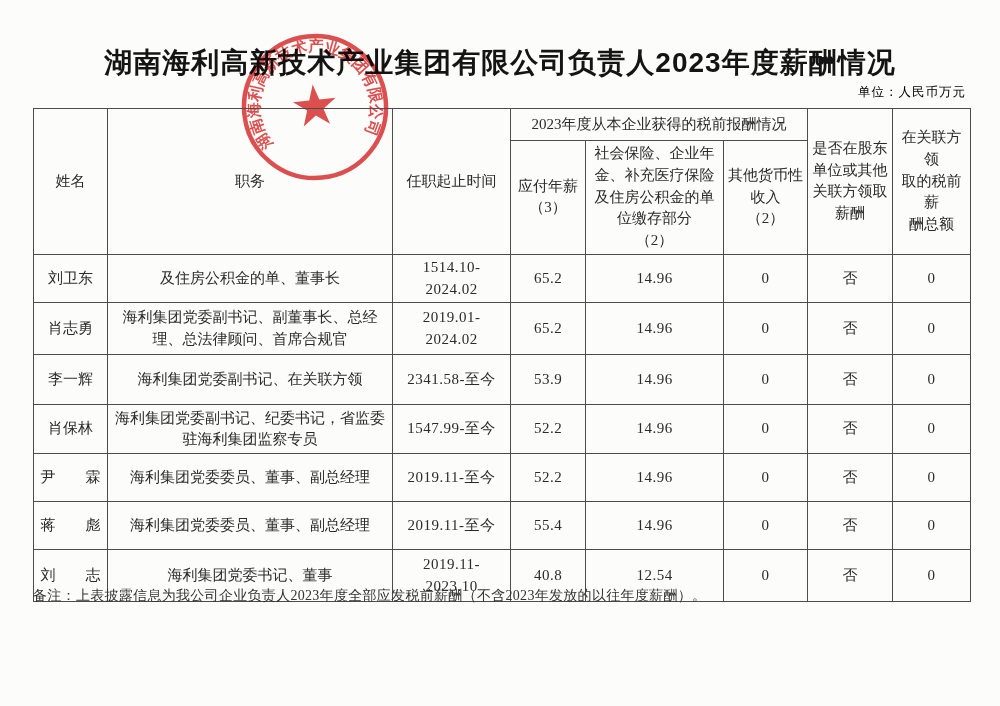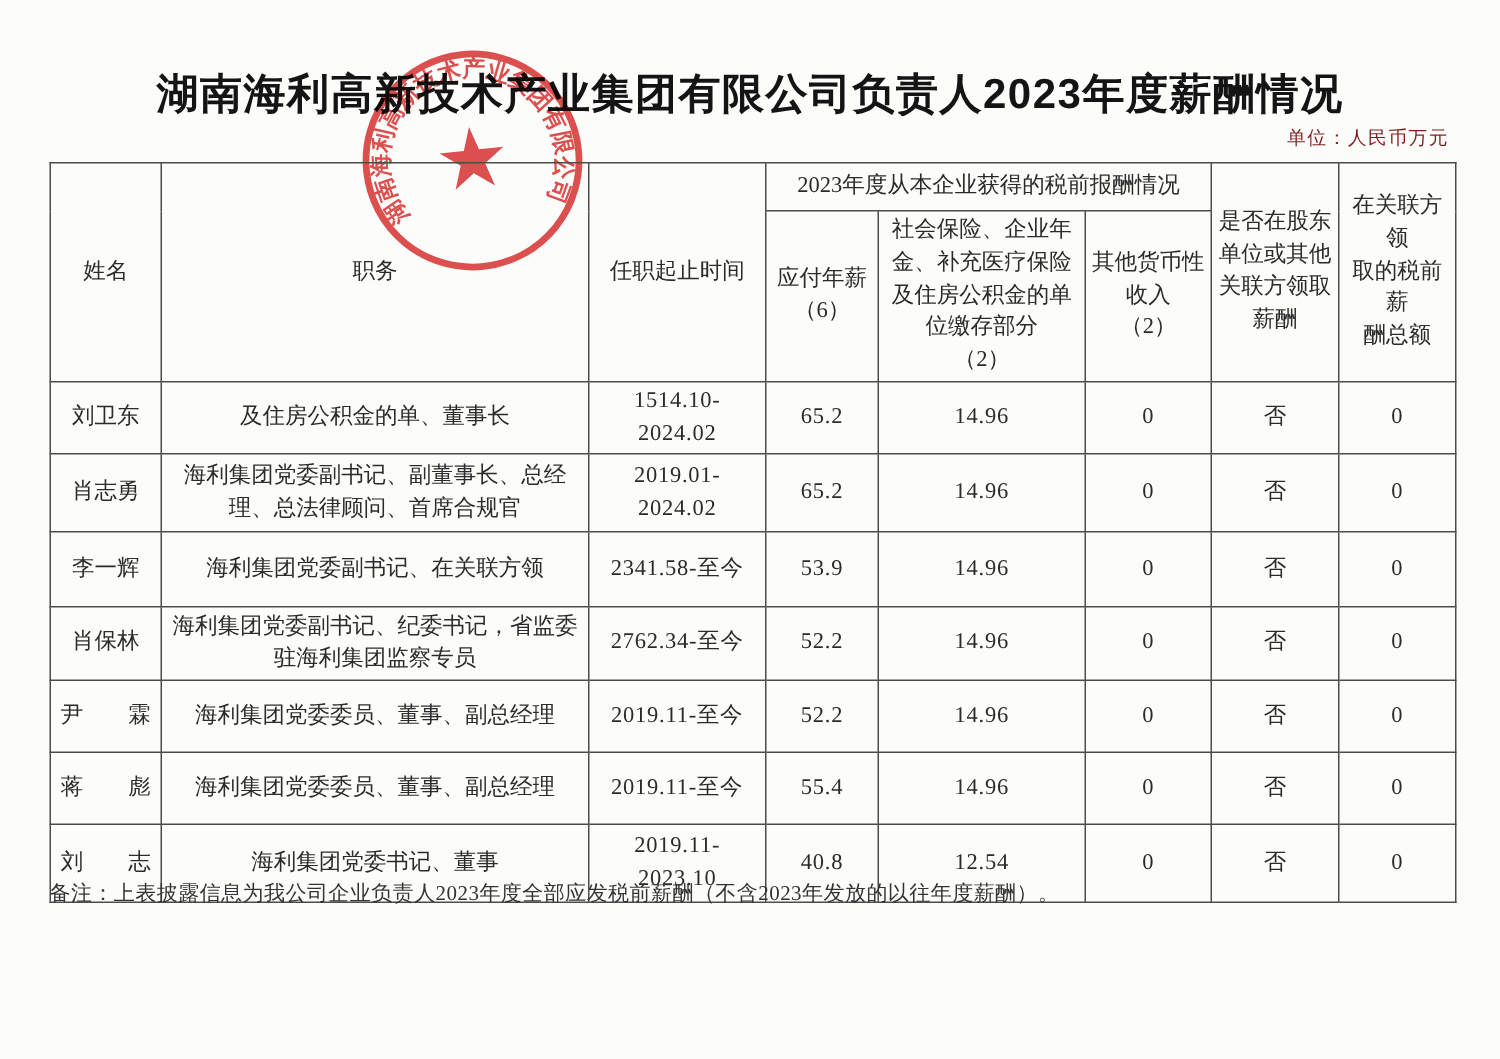--- a/index.html
+++ b/index.html
@@ -10,21 +10,21 @@
     color:#262626;
   }
   .page-title{
     position:absolute;top:44px;left:0;width:100%;
     text-align:center;font-size:28px;font-weight:bold;color:#141414;
     font-family:"Liberation Sans","DejaVu Sans",sans-serif;
     letter-spacing:1px;
   }
   .unit-note{
     position:absolute;top:84px;right:34px;
-    font-size:12.5px;letter-spacing:1px;color:#7f1d1d;
+    font-size:12.5px;letter-spacing:1px;color:#000000;
   }
   table.salary{
     position:absolute;left:33px;top:108px;width:937px;
     border-collapse:collapse;table-layout:fixed;
   }
   table.salary td{
     border:1px solid #4c4c4c;
     text-align:center;vertical-align:middle;
     font-size:15px;padding:2px 4px;color:#2b2b2b;
     line-height:1.45;
@@ -90,21 +90,21 @@
       <td class="th" rowspan="2">是否在股东
 单位或其他
 关联方领取
 薪酬</td>
       <td class="th" rowspan="2">在关联方领
 取的税前薪
 酬总额</td>
     </tr>
     <tr style="height:96px">
       <td class="th">应付年薪
-（6）</td>
+（3）</td>
       <td class="th">社会保险、企业年
 金、补充医疗保险
 及住房公积金的单
 位缴存部分
 （2）</td>
       <td class="th">其他货币性
 收入
 （2）</td>
     </tr>
 
@@ -134,21 +134,21 @@
       <td class="num">2341.58-至今</td>
       <td class="num">53.9</td>
       <td class="num">14.96</td>
       <td class="num">0</td>
       <td>否</td>
       <td class="num">0</td>
     </tr>
     <tr style="height:49px">
       <td>肖保林</td>
       <td class="pos">海利集团党委副书记、纪委书记，省监委驻海利集团监察专员</td>
-      <td class="num">2762.34-至今</td>
+      <td class="num">1547.99-至今</td>
       <td class="num">52.2</td>
       <td class="num">14.96</td>
       <td class="num">0</td>
       <td>否</td>
       <td class="num">0</td>
     </tr>
     <tr style="height:48px">
       <td>尹　　霖</td>
       <td class="pos">海利集团党委委员、董事、副总经理</td>
       <td class="num">2019.11-至今</td>

